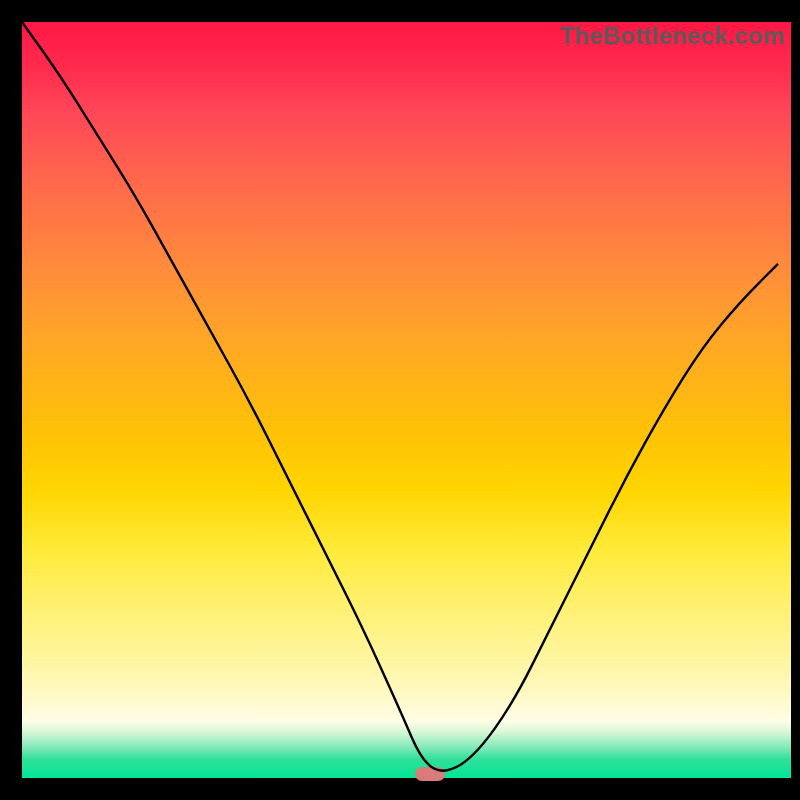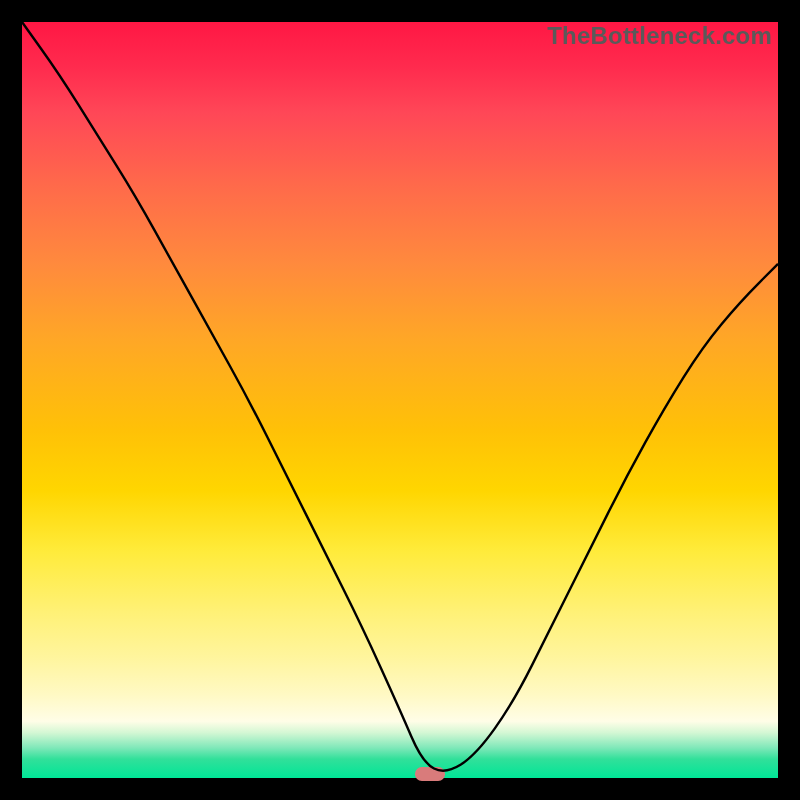--- a/index.html
+++ b/index.html
@@ -29,20 +29,21 @@
       #ffeb3b 70%,
       #fff176 78%,
       #fff59d 84%,
       #fff9c4 89%,
       #fffde7 92.5%,
       #d4f7d4 94%,
       #7fe8b9 96%,
       #31e09a 97.5%,
       #00e697 100%
     );
+    padding-left: 13px;
   }
   .watermark {
     position: absolute;
     top: 0px;
     right: 6px;
     font-size: 24px;
     font-weight: bold;
     color: #5a5a5a;
     letter-spacing: 0.2px;
     user-select: none;

